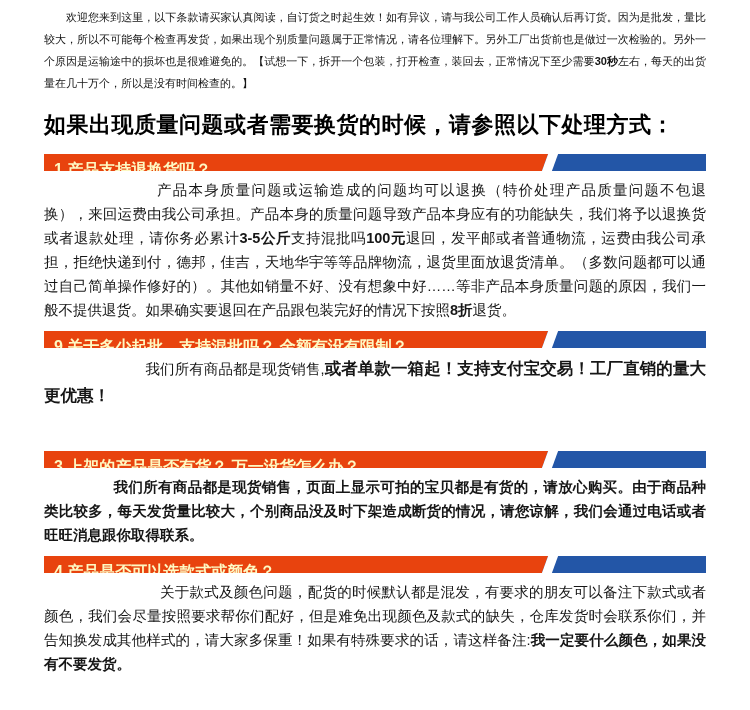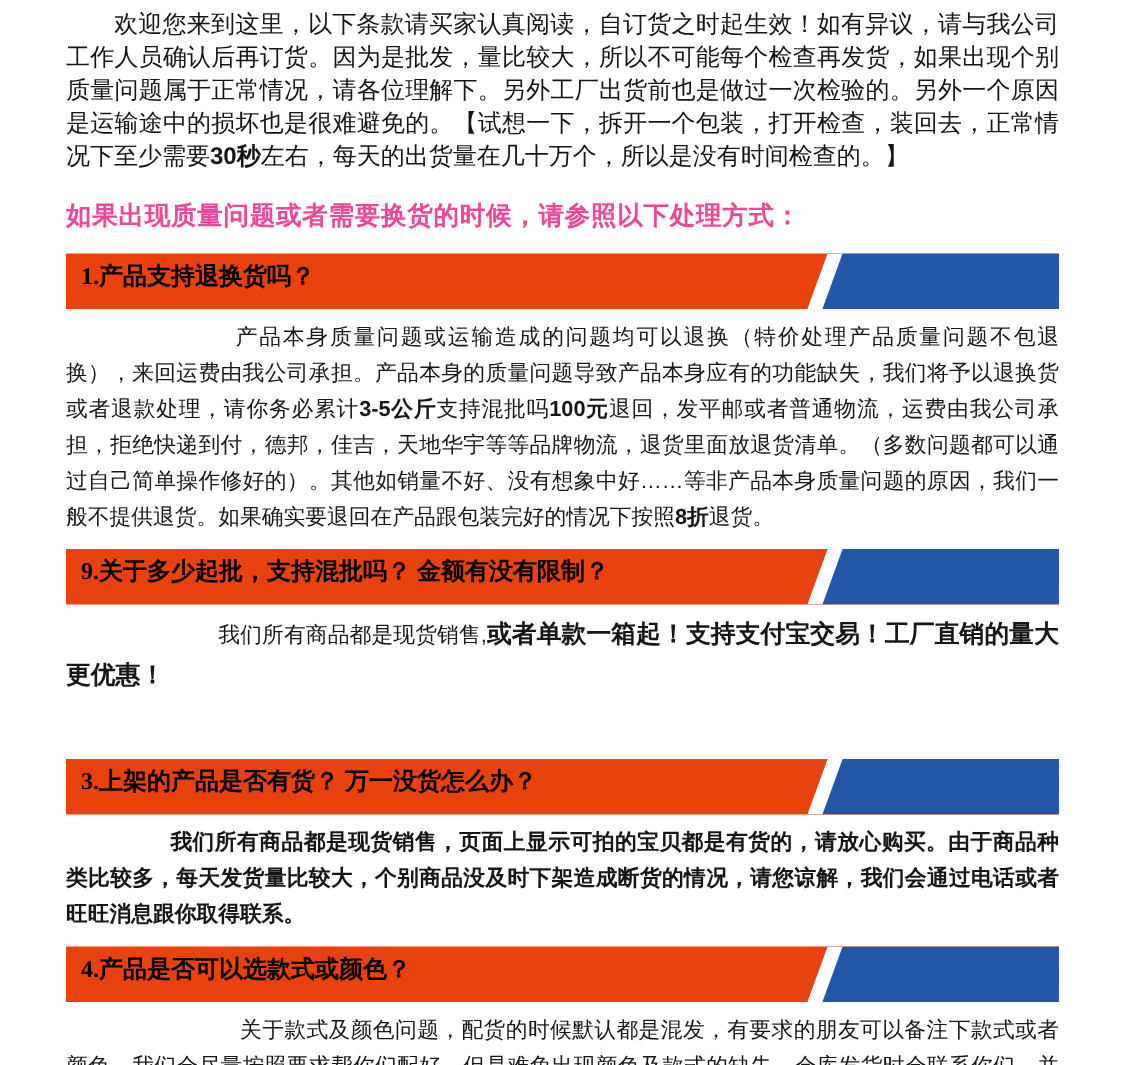--- a/index.html
+++ b/index.html
@@ -13,47 +13,46 @@
     font-family: "Liberation Sans", "DejaVu Sans", sans-serif;
     color: #111111;
     width: 750px;
   }
   .page {
     width: 750px;
     padding: 6px 44px 8px 44px;
   }
   .intro {
     margin: 0 0 16px 0;
-    font-size: 16px;
+    font-size: 11px;
     line-height: 22px;
     text-indent: 2em;
     color: #141414;
     text-align: justify;
   }
   .heading {
-    font-size: 17px;
+    font-size: 22px;
     font-weight: bold;
-    color: #ec4899;
+    color: #000000;
     margin: 0 0 14px 0;
     letter-spacing: 0.5px;
   }
   .sec { margin-top: 8px; }
   .sec.mt-lg { margin-top: 42px; }
   .banner {
     position: relative;
-    height: 37px;
+    height: 17px;
     line-height: 31px;
     background: var(--orange, #e8430e);
     overflow: hidden;
-    color: #000000;
+    color: #fef9c3;
     font-weight: bold;
     font-size: 16px;
     padding-left: 10px;
     white-space: nowrap;
-    font-family: Liberation Serif, serif;
   }
   .banner .stripe {
     position: absolute;
     top: 0;
     bottom: 0;
     right: -18px;
     width: 27%;
     background: var(--blue, #2356a7);
     border-left: 10px solid #ffffff;
     transform: skewX(-20deg);

